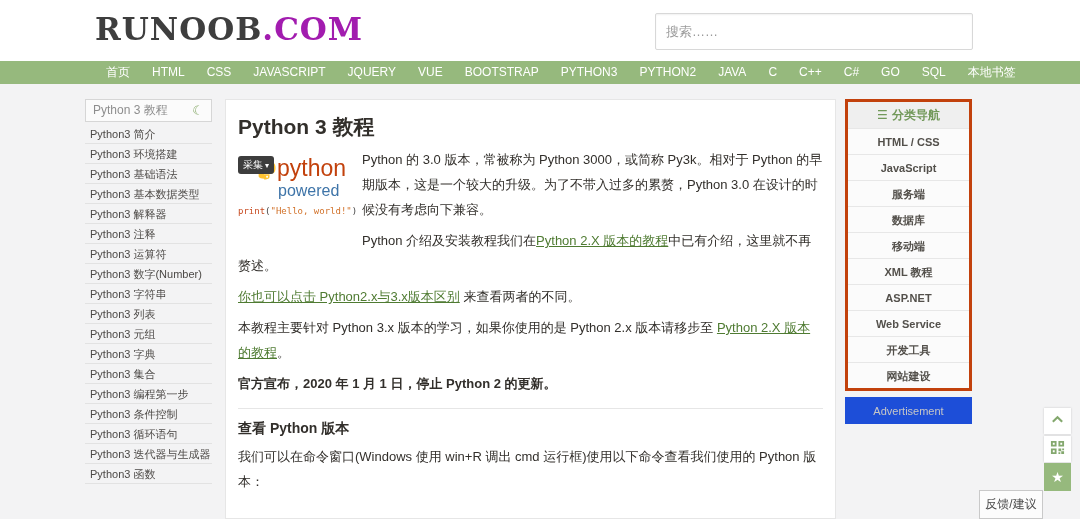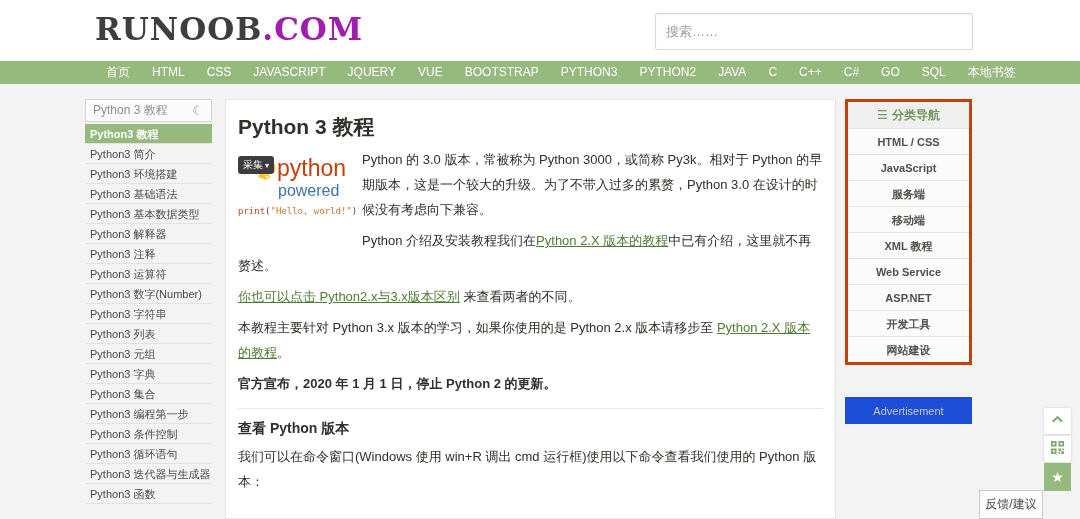--- a/index.html
+++ b/index.html
@@ -111,21 +111,20 @@
       <a class="nav-item">SQL</a>
       <a class="nav-item">本地书签</a>
     </nav>
 
   <aside class="side-col">
     <div class="side-header">
       <span>Python 3 教程</span>
       <span class="moon">☾</span>
     </div>
     <div class="side-list">
-        <a class="side-item active">Python3 教程</a>
         <a class="side-item">Python3 简介</a>
         <a class="side-item">Python3 环境搭建</a>
         <a class="side-item">Python3 基础语法</a>
         <a class="side-item">Python3 基本数据类型</a>
         <a class="side-item">Python3 解释器</a>
         <a class="side-item">Python3 注释</a>
         <a class="side-item">Python3 运算符</a>
         <a class="side-item">Python3 数字(Number)</a>
         <a class="side-item">Python3 字符串</a>
         <a class="side-item">Python3 列表</a>
@@ -174,24 +173,25 @@
   </main>
 
   <aside class="cat-col">
     <div class="cat-header">
       <span class="menu-glyph">☰</span><span>分类导航</span>
     </div>
     <div id="catnav-list">
         <a class="cat-item">HTML / CSS</a>
         <a class="cat-item">JavaScript</a>
         <a class="cat-item">服务端</a>
+        <a class="cat-item">数据库</a>
         <a class="cat-item">移动端</a>
         <a class="cat-item">XML 教程</a>
+        <a class="cat-item">ASP.NET</a>
         <a class="cat-item">Web Service</a>
-        <a class="cat-item">ASP.NET</a>
         <a class="cat-item">开发工具</a>
         <a class="cat-item">网站建设</a>
       </div>
   </aside>
 
   <div class="ad-box">Advertisement</div>
 
   <div class="float-btn btn-up">
     <span>
       <svg viewBox="0 0 16 16" width="15" height="15">

